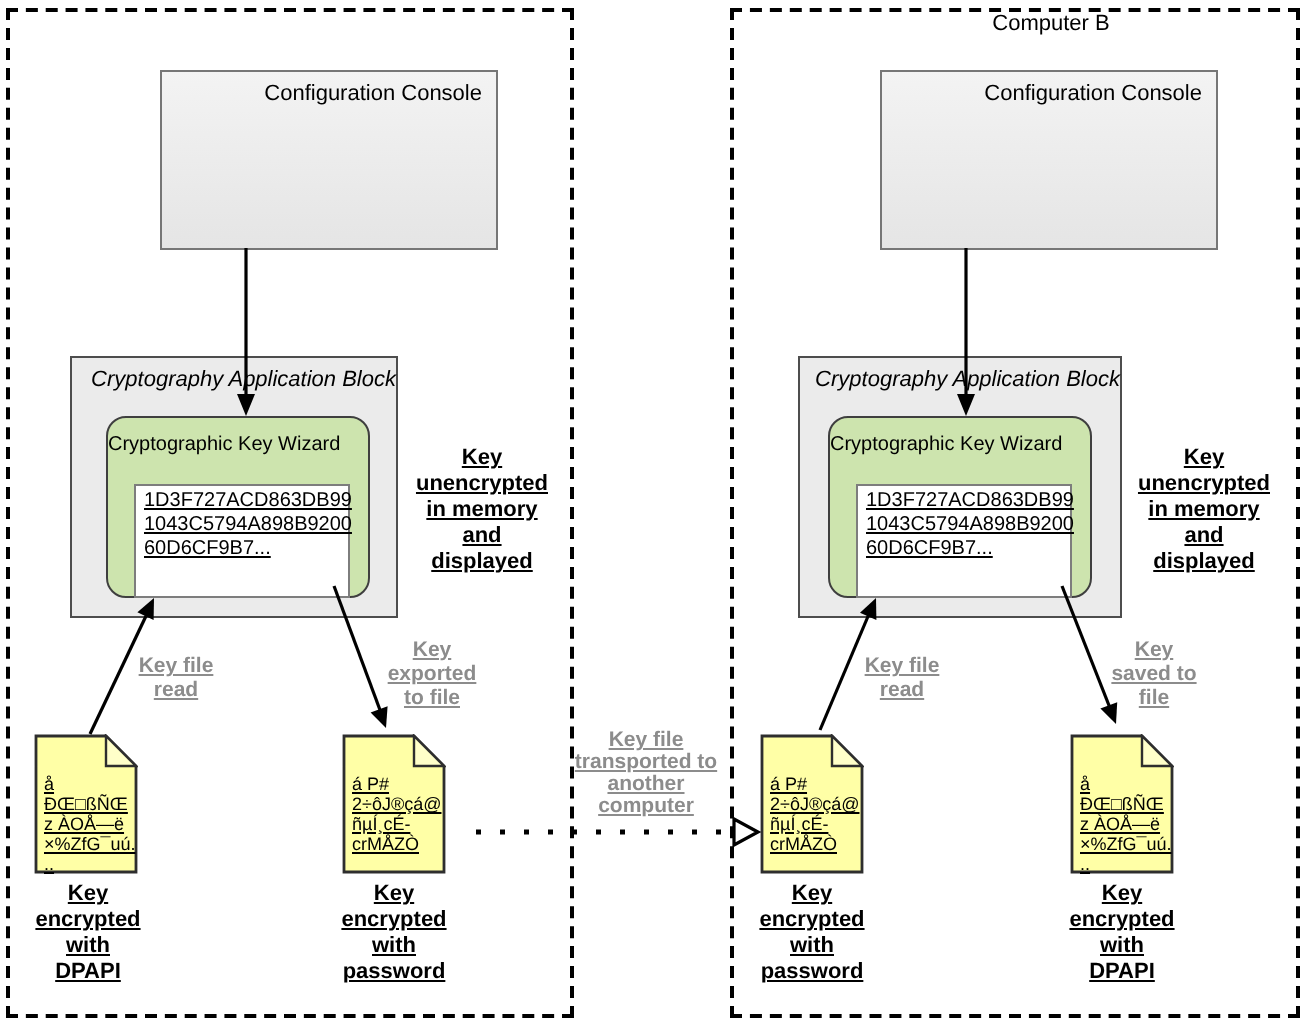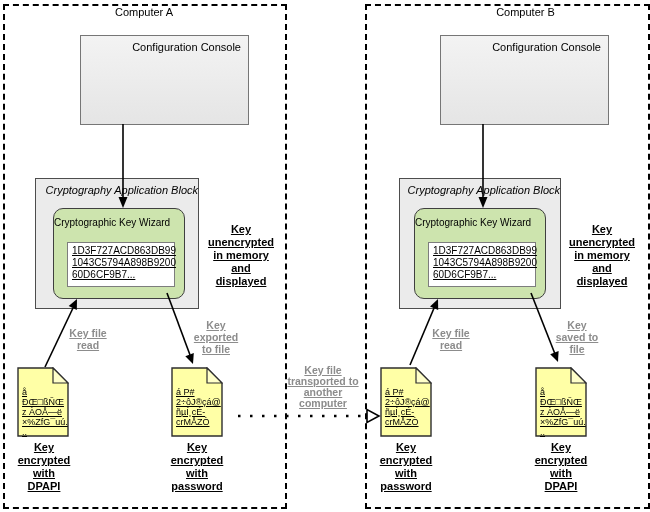--- a/index.html
+++ b/index.html
@@ -20,36 +20,35 @@
   .block{
     background:#ebebeb;border:1px solid #4d4d4d;
   }
   .block-label{font-size:11px;text-align:right;padding-top:5px;font-style:italic;}
   .wizard{
     background:#cde4ae;border:1px solid #3f3f3f;border-radius:10px;
   }
   .wizard-label{font-size:10px;text-align:left;padding-top:8px;}
   .keybox{
     background:#fff;border:1px solid #7d7d7d;
-    font-size:10px;line-height:12px;padding:2px 0 4px 4px;
+    font-size:10px;line-height:12px;padding:2px 0 16px 4px;
   }
   .memory-note{font-size:11px;font-weight:bold;line-height:13px;text-align:center;}
   .gray-label{font-size:10.5px;line-height:12px;text-align:center;color:#8c8c8c;font-weight:bold;}
   .transport-label{font-size:10.5px;line-height:11px;text-align:center;color:#8c8c8c;font-weight:bold;}
   .file-caption{font-size:11px;font-weight:bold;line-height:13px;text-align:center;}
   .file-content{font-size:9px;line-height:10px;color:#000;}
   svg.overlay{position:absolute;left:0;top:0;pointer-events:none;}
 </style>
 </head>
 <body>
 
 <div id="canvas">
 
   <div class="abs computer-rect" style="left:3px;top:4px;width:280px;height:501px;"></div>
-  <div class="abs computer-title" style="left:3px;top:6px;width:282px;">Computer A</div>
 
   <div class="abs console" style="left:40px;top:35px;width:167px;height:88px;">
     <div class="console-label">Configuration Console</div>
   </div>
 
   <div class="abs block" style="left:35px;top:178px;width:162px;height:129px;">
     <div class="block-label">Cryptography Application Block</div>
   </div>
 
   <div class="abs wizard" style="left:53px;top:208px;width:130px;height:89px;">

